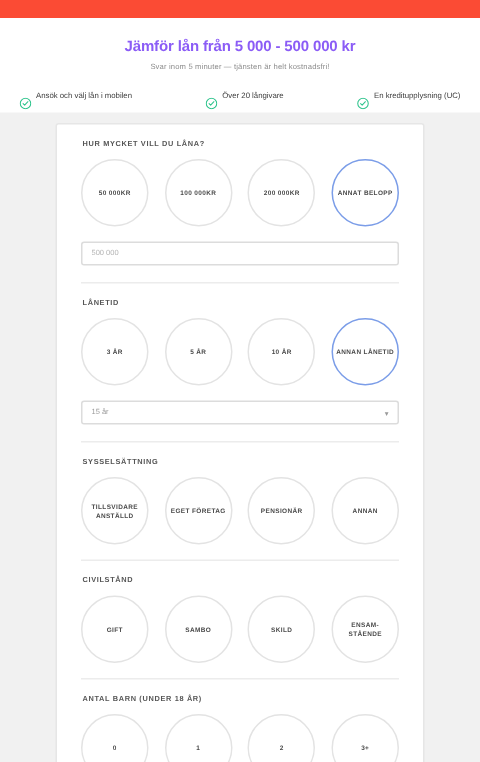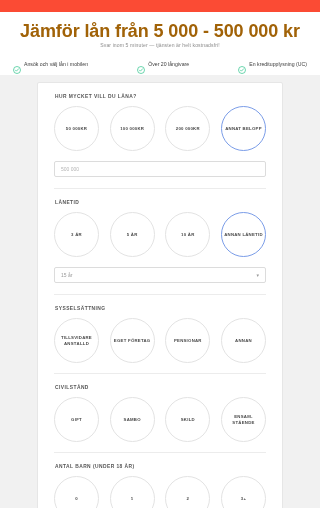--- a/index.html
+++ b/index.html
@@ -10,21 +10,21 @@
     overflow: hidden;
   }
   .page { width: 320px; height: 508px; position: relative; background: #ffffff; }
 
   
   .topbar { height: 12px; width: 100%; background: #fb4b34; }
 
   
   .header { padding: 12px 8px 7px; text-align: center; background: #fff; }
   .header h1 {
-    font-size: 18px; font-weight: bold; color: #a16207;
+    font-size: 10px; font-weight: bold; color: #8b5cf6;
     letter-spacing: -0.1px; line-height: 15px;
   }
   .subtitle {
     font-size: 5.1px; color: #8d8d8d; margin-top: 3px; letter-spacing: .1px;
   }
 
   
   .usps {
     display: flex; justify-content: space-between;
     padding: 5px 13px 7px; background: #fff;

